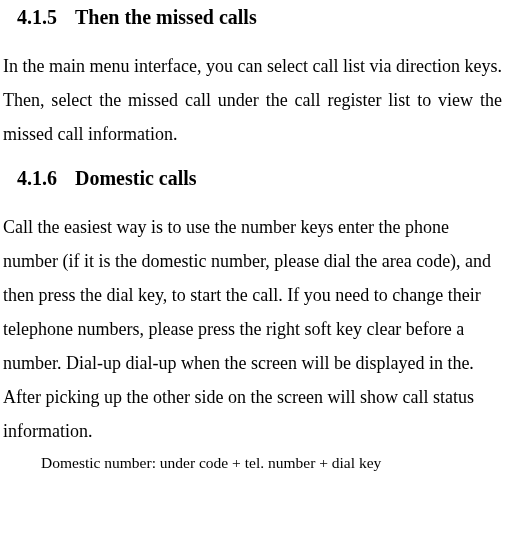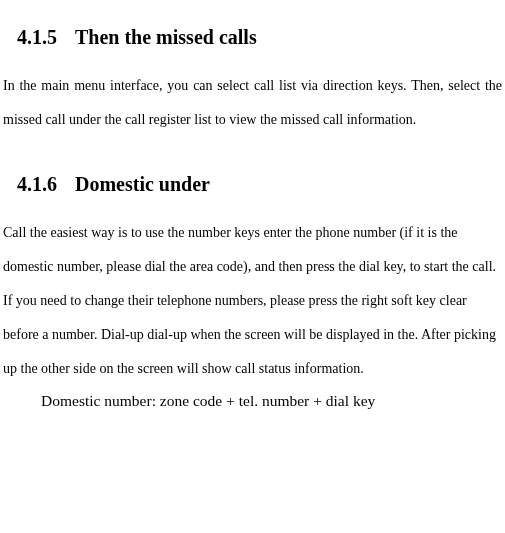--- a/index.html
+++ b/index.html
@@ -17,24 +17,23 @@
     box-sizing: border-box;
   }
   .heading {
     font-weight: bold;
     font-size: 20px;
     margin: 0 0 20px 14px;
   }
   .heading .num {
     display: inline-block;
     margin-right: 18px;
-    margin-top: 20px;
   }
   .para {
-    font-size: 14px;
+    font-size: 18px;
     line-height: 34px;
     margin: 0 0 16px 0;
   }
   .justify {
     text-align: justify;
     text-justify: inter-word;
   }
   .sect2 {
     margin-top: 12px;
   }
@@ -50,19 +49,19 @@
 
 <div class="page">
 
   <h2 class="heading">
     <span class="num">4.1.5</span><span>Then the missed calls</span>
   </h2>
 
   <p class="para justify">In the main menu interface, you can select call list via direction keys. Then, select the missed call under the call register list to view the missed call information.</p>
 
   <h2 class="heading sect2">
-    <span class="num">4.1.6</span><span>Domestic under</span>
+    <span class="num">4.1.6</span><span>Domestic calls</span>
   </h2>
 
   <p class="para" style="margin-bottom:0;">Call the easiest way is to use the number keys enter the phone number (if it is the domestic number, please dial the area code), and then press the dial key, to start the call. If you need to change their telephone numbers, please press the right soft key clear before a number. Dial-up dial-up when the screen will be displayed in the. After picking up the other side on the screen will show call status information.</p>
-  <span class="indent-line">Domestic number: zone code + tel. number + dial key</span>
+  <span class="indent-line">Domestic number: under code + tel. number + dial key</span>
 
 </div>
 
 </body></html>

